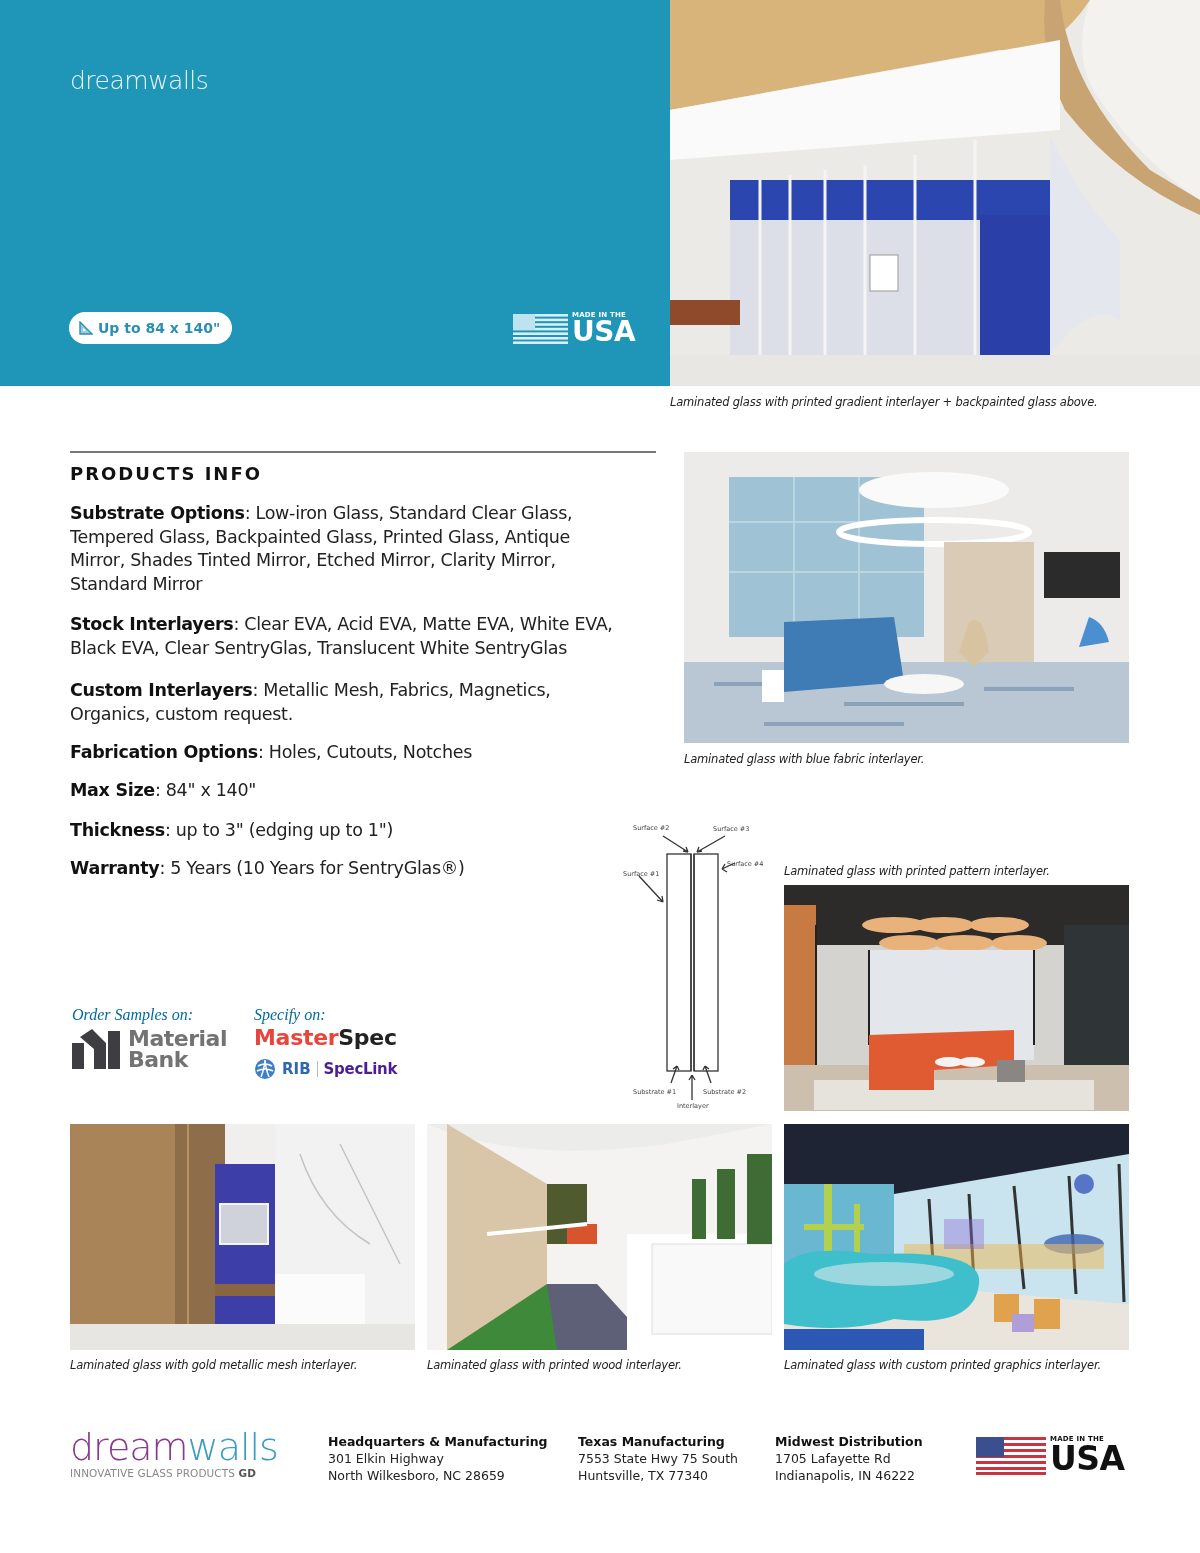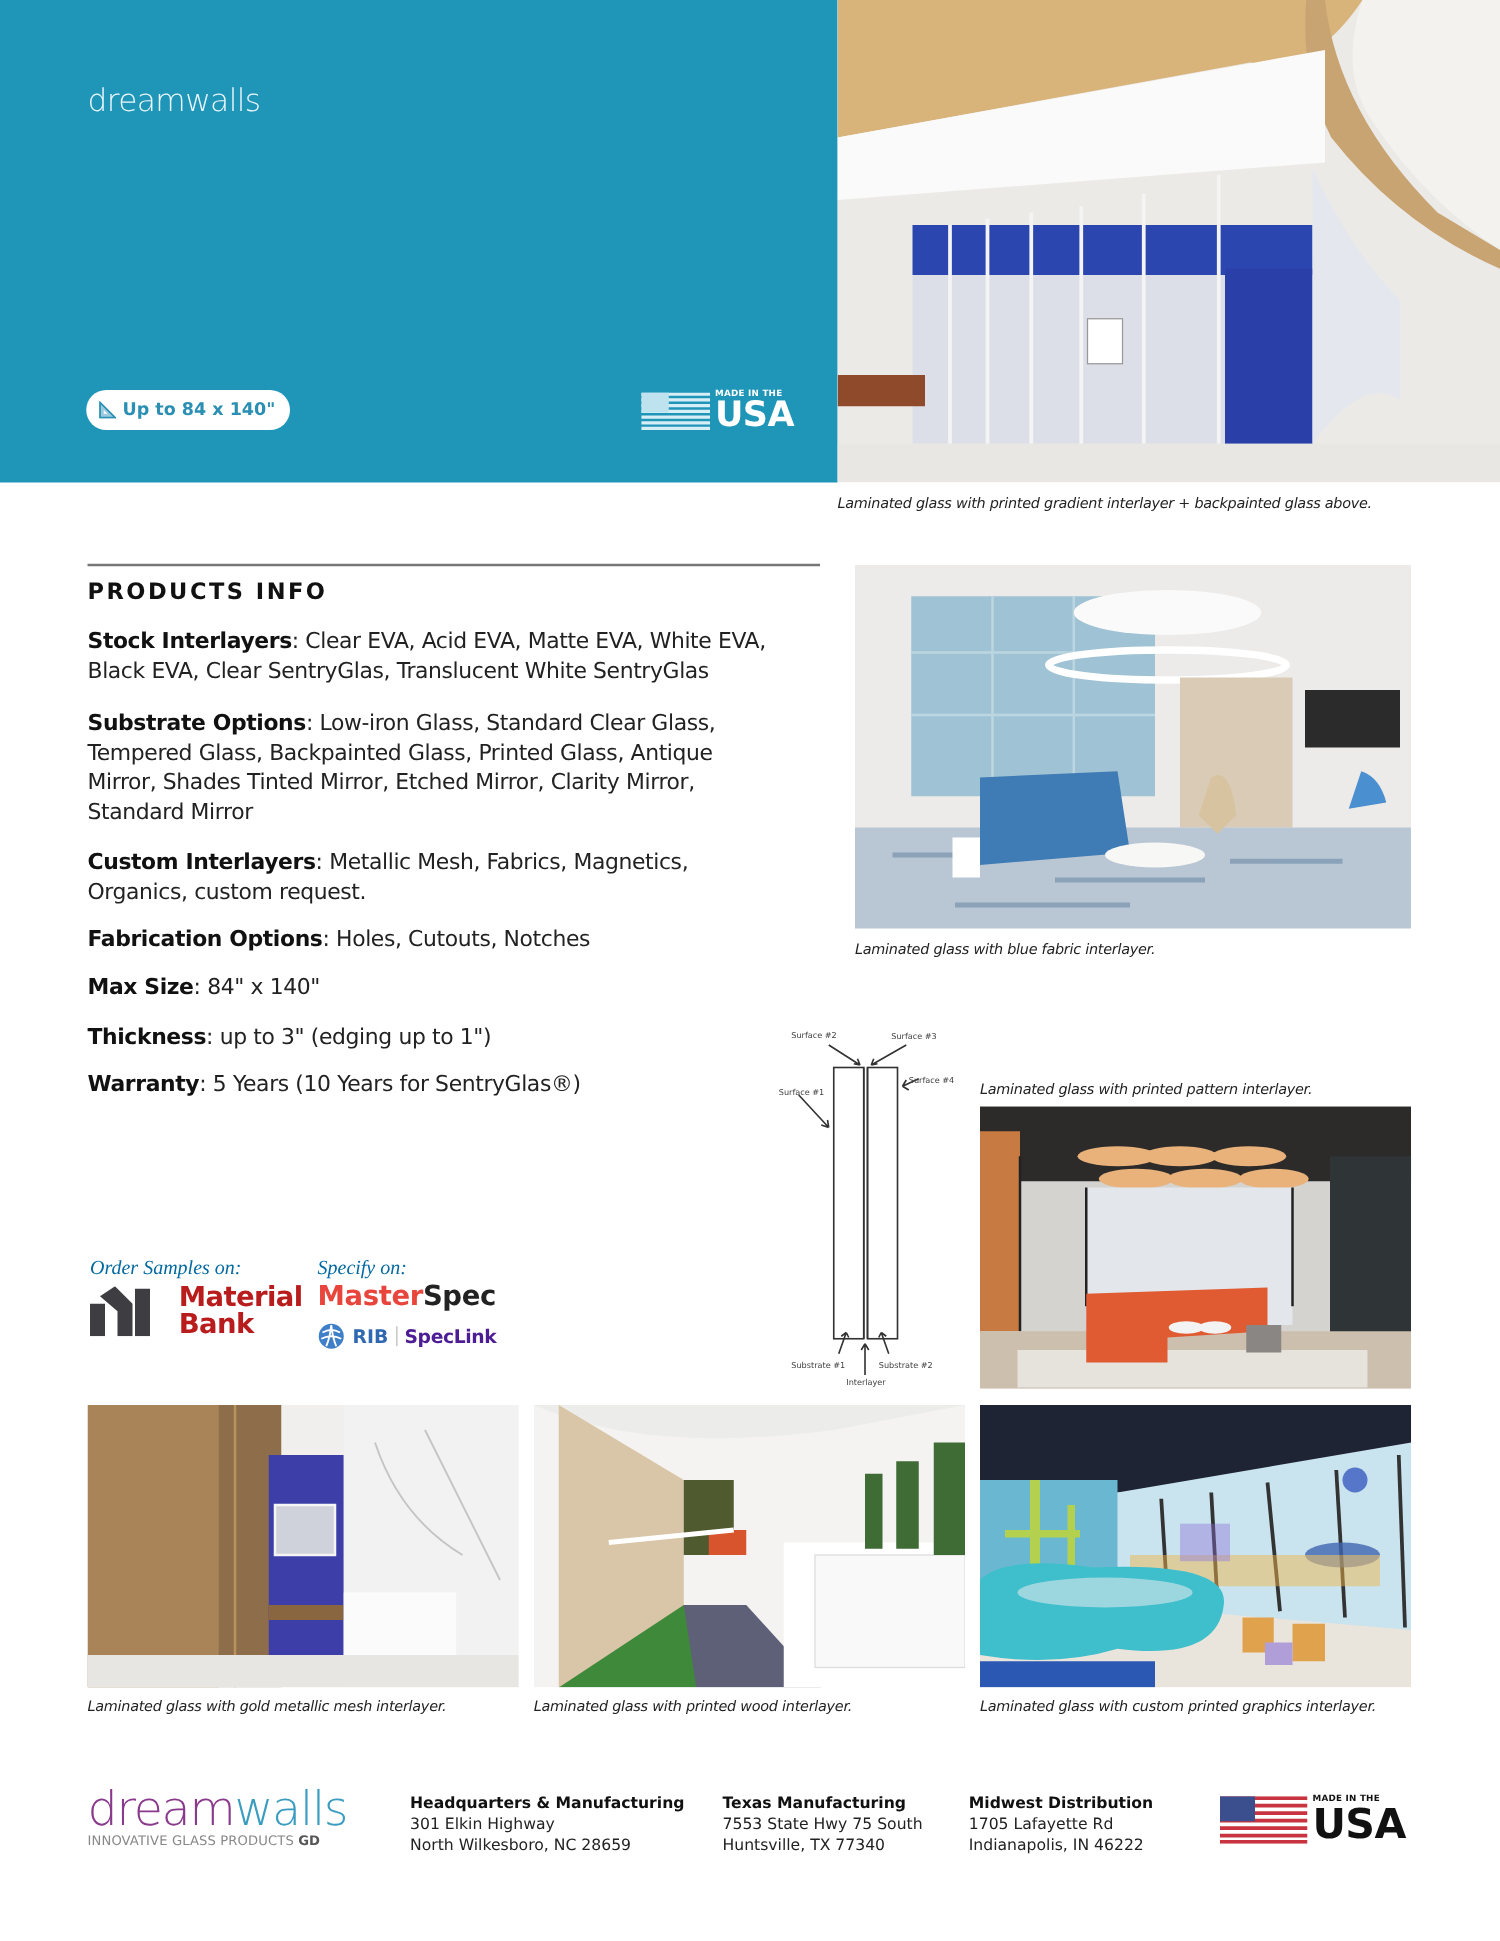--- a/index.html
+++ b/index.html
@@ -30,21 +30,21 @@
 
   
   .divider { position: absolute; left: 70px; top: 451px; width: 586px; height: 2px; background: #777; }
   .section-title { position: absolute; left: 70px; top: 463px; font-size: 18px; font-weight: 800; letter-spacing: 2px; color: #111; }
   .specs { position: absolute; left: 70px; top: 502px; width: 560px; }
   .spec { font-size: 17.5px; line-height: 23.5px; color: #222; letter-spacing: -0.3px; }
   .spec b { font-weight: 700; color: #111; }
 
   .order-label, .specify-label { position: absolute; font-style: italic; font-size: 16px; color: #0369a1; font-family: Liberation Serif, serif; }
   .materialbank { position: absolute; left: 72px; top: 1028px; display: flex; align-items: center; gap: 8px; }
-  .materialbank .mb-text { font-size: 22px; line-height: 21px; font-weight: 600; color: #b91c1c; letter-spacing: -0.5px; margin-left: 15px; }
+  .materialbank .mb-text { font-size: 22px; line-height: 21px; font-weight: 600; color: #737373; letter-spacing: -0.5px; }
   .masterspec { position: absolute; left: 254px; top: 1025px; font-size: 22px; font-weight: 800; letter-spacing: -0.3px; }
   .masterspec .m1 { color: #e8453c; }
   .masterspec .m2 { color: #222; }
   .rib { position: absolute; left: 254px; top: 1058px; display: flex; align-items: center; gap: 6px; font-size: 15px; }
   .rib .rib-t { color: #2f68b0; font-weight: 700; }
   .rib .sep { width: 1px; height: 16px; background: #bbb; }
   .rib .speclink { color: #4c1d95; font-weight: 600; letter-spacing: -0.3px; }
 
   
   .diagram { position: absolute; left: 615px; top: 818px; width: 160px; height: 295px; }
@@ -114,25 +114,25 @@
     <rect x="0" y="300" width="70" height="25" fill="#8f4a2c"></rect>
     <rect x="0" y="355" width="530" height="31" fill="#e9e7e3"></rect>
     <rect x="200" y="255" width="28" height="36" fill="#fff" stroke="#999"></rect>
   </svg>
 </div>
 <div class="caption" style="left:670px; top:395px;">Laminated glass with printed gradient interlayer + backpainted glass above.</div>
 
 <div class="divider"></div>
 <div class="section-title">PRODUCTS INFO</div>
 <div class="specs">
+  <p class="spec" style="margin-bottom:17px;">
+    <b>Substrate Options</b><span>: Low-iron Glass, Standard Clear Glass, Tempered Glass, Backpainted Glass, Printed Glass, Antique Mirror, Shades Tinted Mirror, Etched Mirror, Clarity Mirror, Standard Mirror</span>
+  </p>
   <p class="spec" style="margin-bottom:19px;">
     <b>Stock Interlayers</b><span>: Clear EVA, Acid EVA, Matte EVA, White EVA, Black EVA, Clear SentryGlas, Translucent White SentryGlas</span>
-  </p>
-  <p class="spec" style="margin-bottom:17px;">
-    <b>Substrate Options</b><span>: Low-iron Glass, Standard Clear Glass, Tempered Glass, Backpainted Glass, Printed Glass, Antique Mirror, Shades Tinted Mirror, Etched Mirror, Clarity Mirror, Standard Mirror</span>
   </p>
   <p class="spec" style="margin-bottom:15px; width:520px;">
     <b>Custom Interlayers</b><span>: Metallic Mesh, Fabrics, Magnetics, Organics, custom request.</span>
   </p>
   <p class="spec" style="margin-bottom:14px;">
     <b>Fabrication Options</b><span>: Holes, Cutouts, Notches</span>
   </p>
   <p class="spec" style="margin-bottom:17px;">
     <b>Max Size</b><span>: 84" x 140"</span>
   </p>

